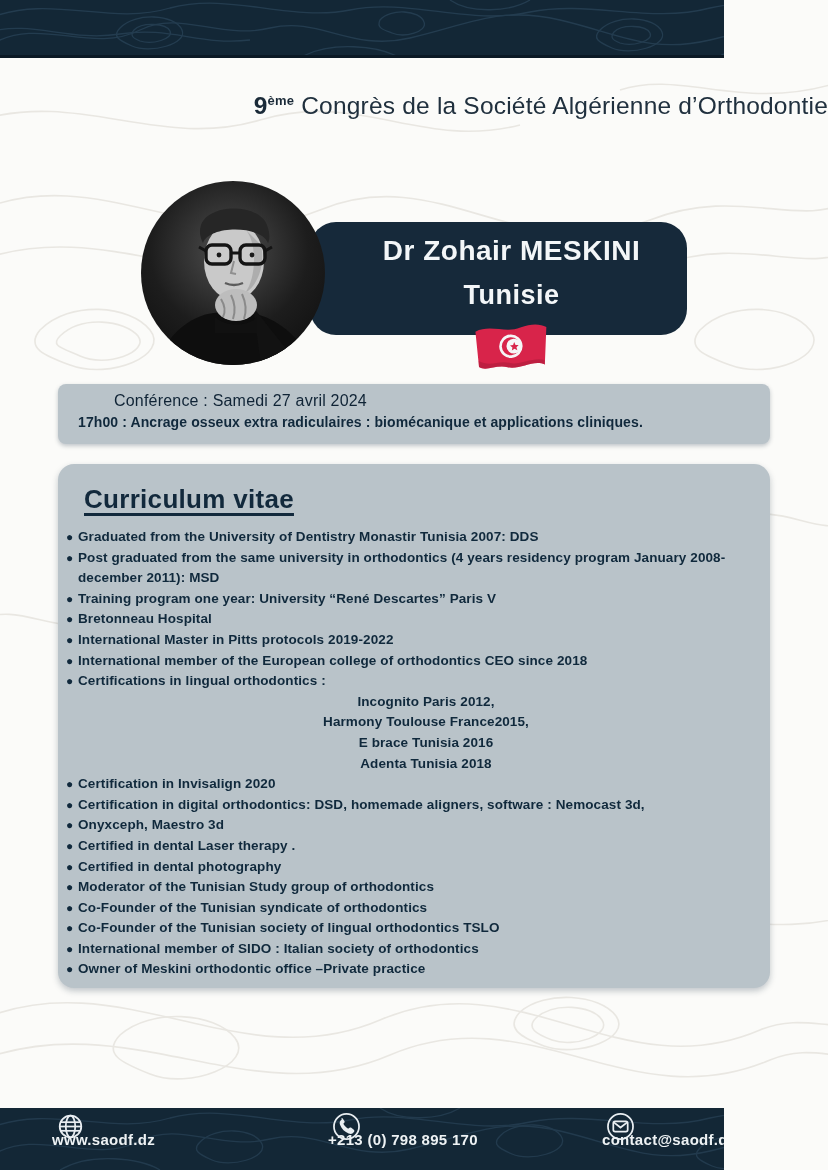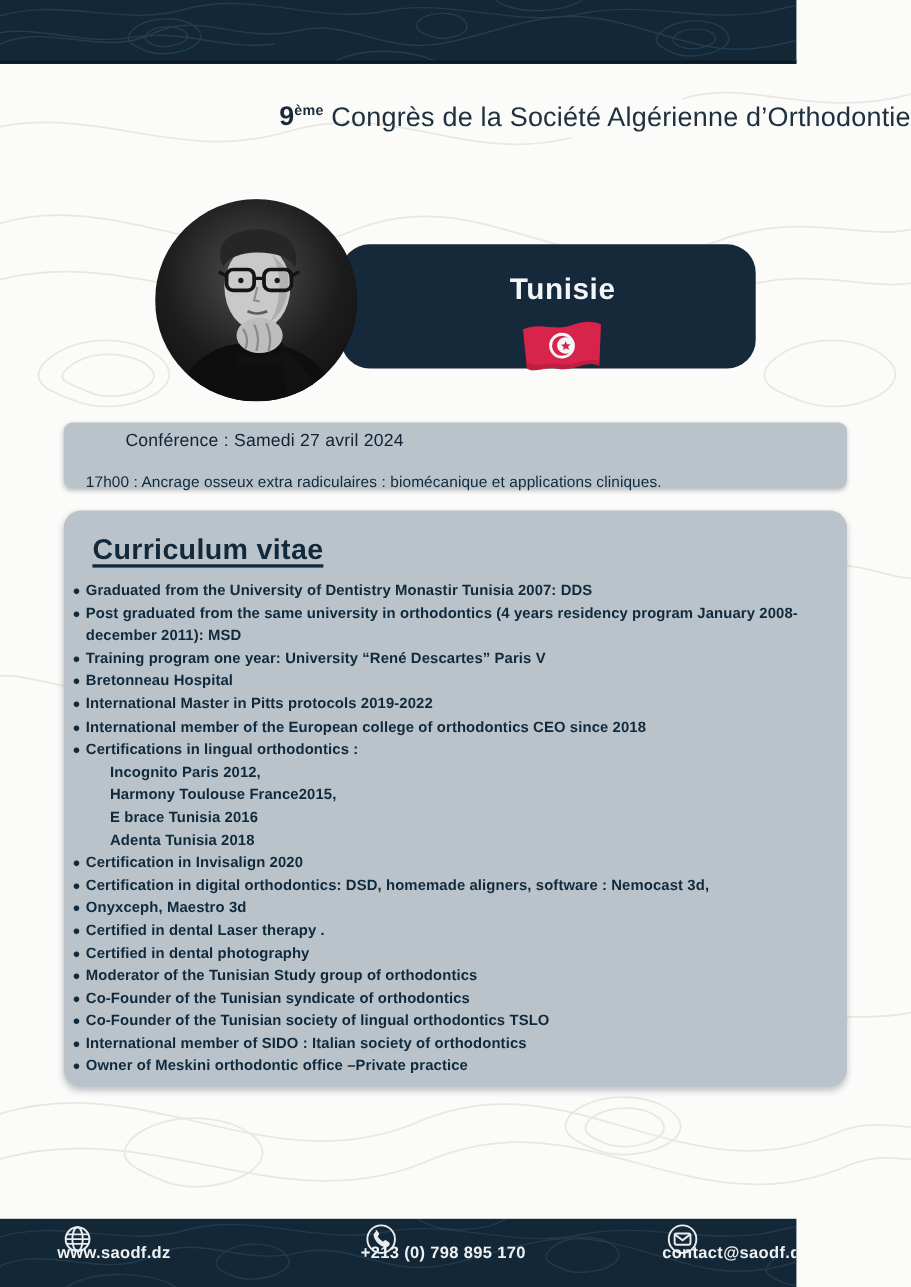--- a/index.html
+++ b/index.html
@@ -49,42 +49,42 @@
   .badge .country { color:#f3f6f8; font-size:27px; font-weight:700; letter-spacing:0.5px; }
   .badge .flag { transform:rotate(-3deg); margin-top:2px; }
 
   .conf-box {
     position:absolute; left:58px; top:384px; width:712px; height:60px;
     background:#b9c3c9; border-radius:8px; z-index:3;
     padding:8px 20px 0 20px;
     box-shadow:0 2px 4px rgba(20,40,58,0.25);
   }
   .conf-box .conf-title { font-size:16px; font-weight:400; color:#0f2335; letter-spacing:0.2px;margin-left:36px; }
-  .conf-box .conf-session { font-size:14px; font-weight:400; color:#11293c; margin-top:20px; letter-spacing:0.1px; }
+  .conf-box .conf-session { font-size:14px; font-weight:700; color:#11293c; margin-top:4px; letter-spacing:0.1px; }
 
   .cv-panel {
     position:absolute; left:58px; top:464px; width:712px; height:524px;
     background:#b9c3c9; border-radius:16px; z-index:3;
     padding:16px 18px 0 8px;
     box-shadow:0 3px 6px rgba(20,40,58,0.25);
   }
   .cv-heading {
     display:inline-block; margin:4px 0 12px 18px;
     font-size:26px; font-weight:700; color:#12293c;
     text-decoration:underline; text-underline-offset:5px;
     text-decoration-thickness:2.5px; letter-spacing:0.3px;
   }
   .cv-list { list-style:none; }
   .cv-list li {
     display:flex; align-items:flex-start;
     font-size:13.5px; font-weight:700; color:#10293c;
     line-height:20.6px; letter-spacing:0.1px;
   }
   .cv-list li .dot { width:12px; flex:0 0 12px; font-size:12px; line-height:20.6px; }
-  .cv-list li.sub { padding-left:34px; }
+  .cv-list li.sub { padding-left:34px;justify-content:center; }
 
   .footer-item {
     position:absolute; top:0; height:62px; display:flex; align-items:center; gap:12px;
     color:#eef2f4; font-size:15px; font-weight:700; letter-spacing:0.3px;
     z-index:3;
   }
   .footer-item .fi-icon { display:block; }
   .fi-web { left:52px; }
   .fi-phone { left:328px; }
   .fi-mail { left:602px; }
@@ -128,20 +128,21 @@
       <path d="M720 56 C745 42 790 48 828 40"></path>
     </g>
   </svg>
 </div>
 
 <div class="title-block">
   <div><b><span>9</span><sup>ème</sup></b><span> Congrès de la Société Algérienne d’Orthodontie</span></div>
 </div>
 
 <div class="badge">
+  <div class="name">Dr Zohair MESKINI</div>
   <div class="divider"></div>
   <div class="country-row">
     <span class="country">Tunisie</span>
     <svg class="flag" width="78" height="54" viewBox="0 0 90 62">
       <path d="M5 10 C22 2 40 14 57 8 C70 4 80 5 87 9 L83 52 C70 45 54 57 40 53 C27 49 15 57 7 51 Z" fill="#d8244a"></path>
       <path d="M7 44 C20 52 30 44 42 48 C55 52 70 42 83 47 L83 52 C70 45 54 57 40 53 C27 49 15 57 7 51 Z" fill="#a81c3a" opacity="0.55"></path>
       <circle cx="45" cy="29" r="13.5" fill="#f5f6f7"></circle>
       <circle cx="45" cy="29" r="10.5" fill="#d8244a"></circle>
       <circle cx="48.5" cy="29" r="8.6" fill="#f5f6f7"></circle>
       <polygon fill="#d8244a" points="49,24.4 50.4,27.7 54,28 51.3,30.4 52.2,33.9 49,32 45.8,33.9 46.7,30.4 44,28 47.6,27.7"></polygon>

